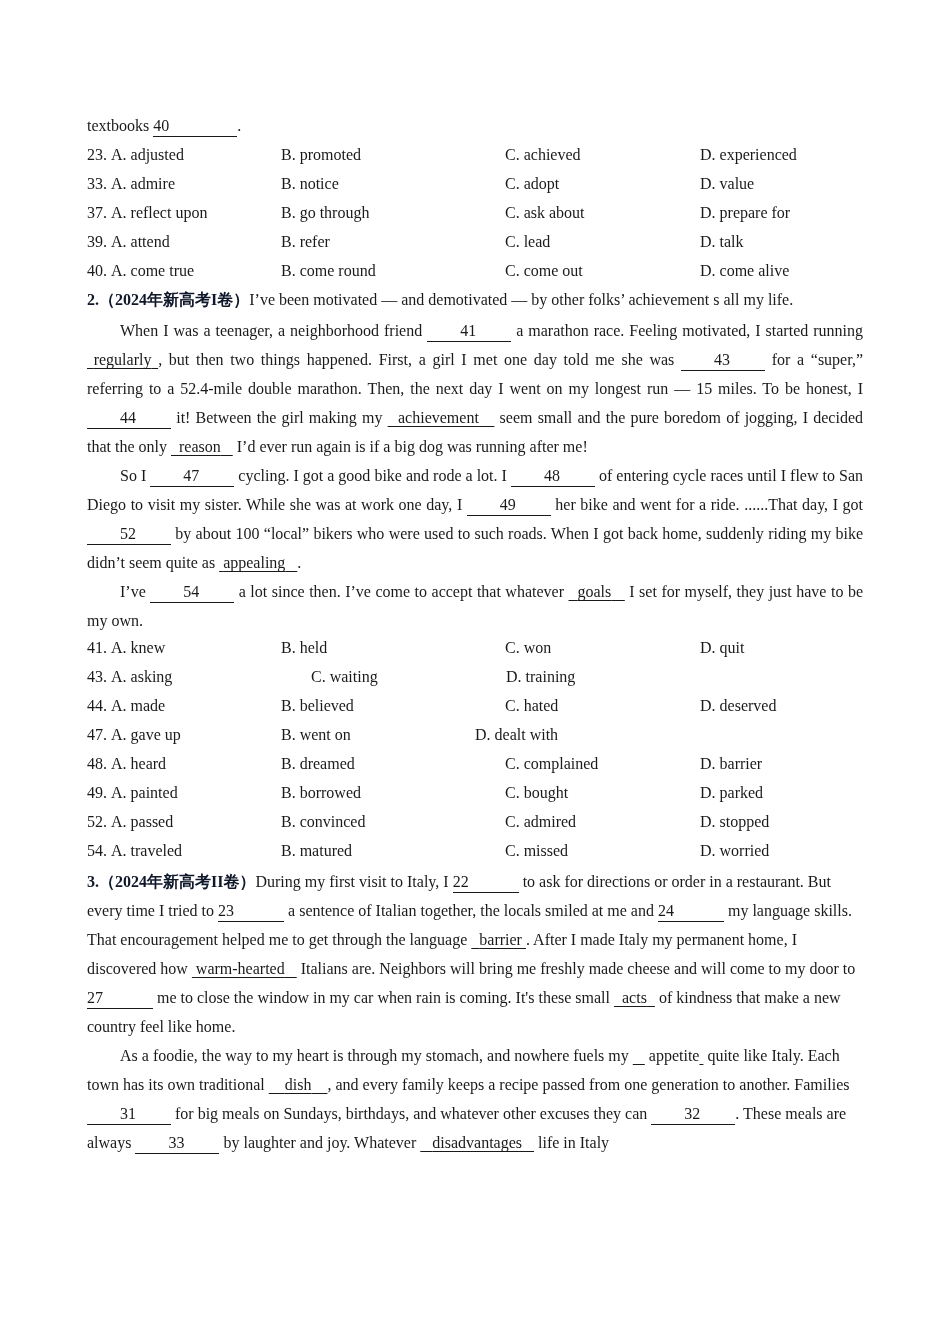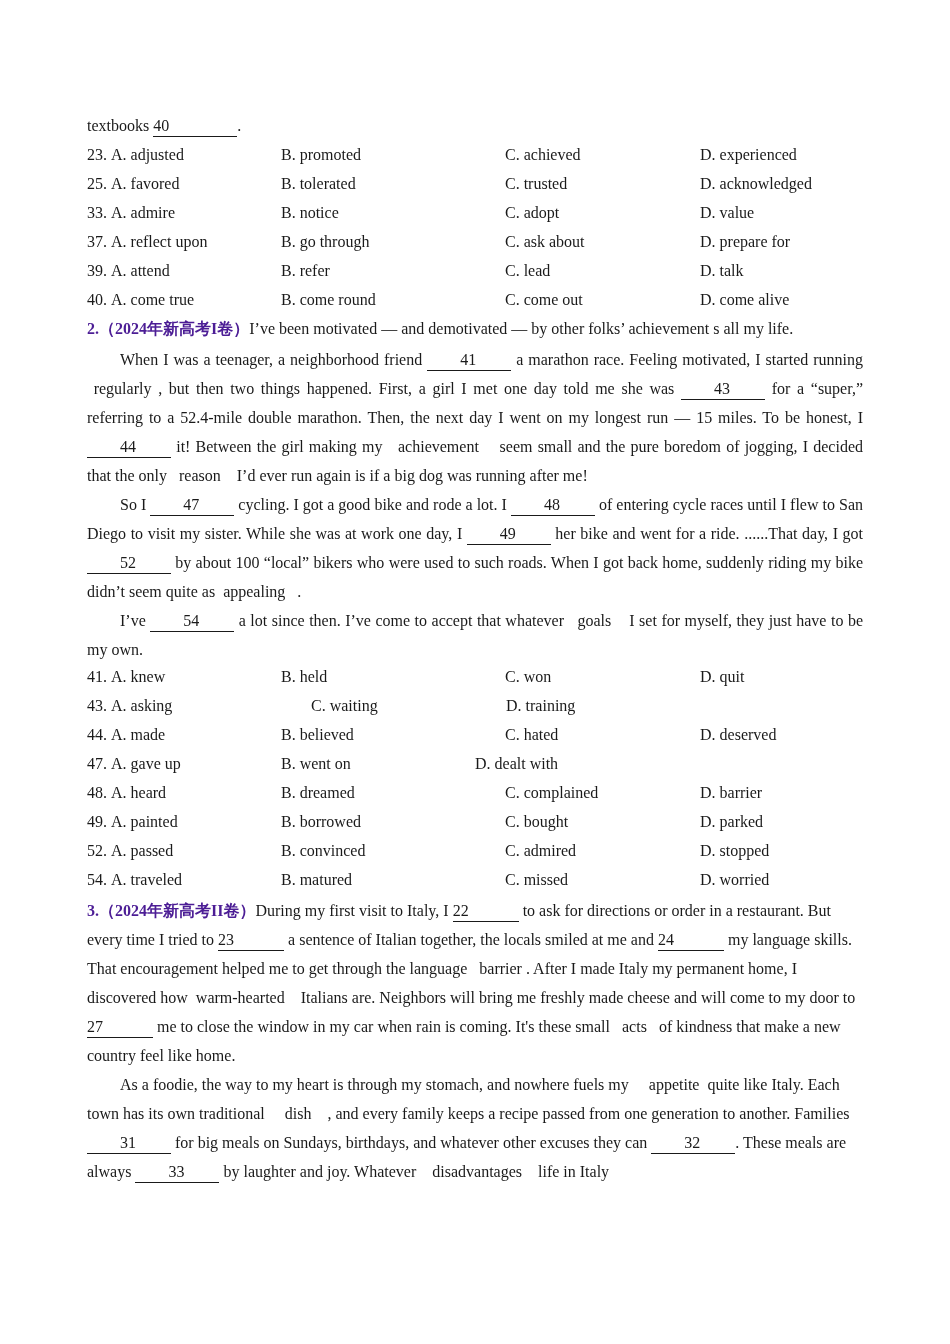--- a/index.html
+++ b/index.html
@@ -11,45 +11,39 @@
   .page { position: absolute; left: 87px; top: 113px; width: 776px; }
   .line { height: 29px; line-height: 26px; white-space: nowrap; }
   .opts { display: flex; height: 29px; line-height: 26px; }
   .opts span { display: inline-block; }
   .opts .c0 { width: 194px; }
   .opts .c1 { width: 194px; }
   .opts .c2 { width: 195px; margin-left: 30px; }
   .para { line-height: 29px; text-align: justify; margin: 0; }
   .para.indent { text-indent: 33px; }
   .para.left { text-align: left; }
-  .heading { color: #4c1d95; font-weight: bold; }
-  .u { text-underline-offset: 3px; white-space: pre; }
+  .heading { color: #0f172a; font-weight: bold; }
+  .u { text-decoration: underline; text-underline-offset: 3px; white-space: pre; }
   .blank { display: inline-block; border-bottom: 1px solid #1a1a1a; text-align: left; line-height: 20px; padding: 0; }
 </style>
 </head>
 <body>
 
 <div class="page">
 
   <div class="line">
     <span>textbooks </span><span class="blank" style="width:84px">40</span><span>.</span>
   </div>
 
   <div>
     <div class="opts">
         <span class="c0"><span>23.</span> <span>A. adjusted</span></span>
         <span class="c1">B. promoted</span>
         <span class="c2">C. achieved</span>
         <span>D. experienced</span>
-      </div>
-    <div class="opts">
-        <span class="c0"><span>25.</span> <span>A. favored</span></span>
-        <span class="c1">B. tolerated</span>
-        <span class="c2">C. trusted</span>
-        <span>D. acknowledged</span>
       </div>
     <div class="opts">
         <span class="c0"><span>33.</span> <span>A. admire</span></span>
         <span class="c1">B. notice</span>
         <span class="c2">C. adopt</span>
         <span>D. value</span>
       </div>
     <div class="opts">
         <span class="c0"><span>37.</span> <span>A. reflect upon</span></span>
         <span class="c1">B. go through</span>

